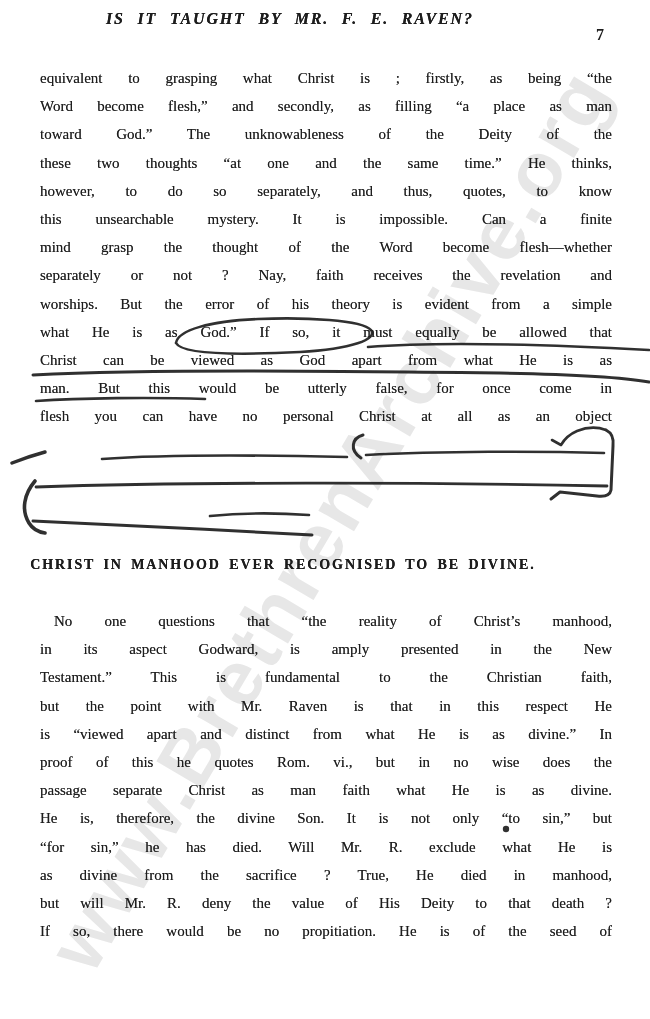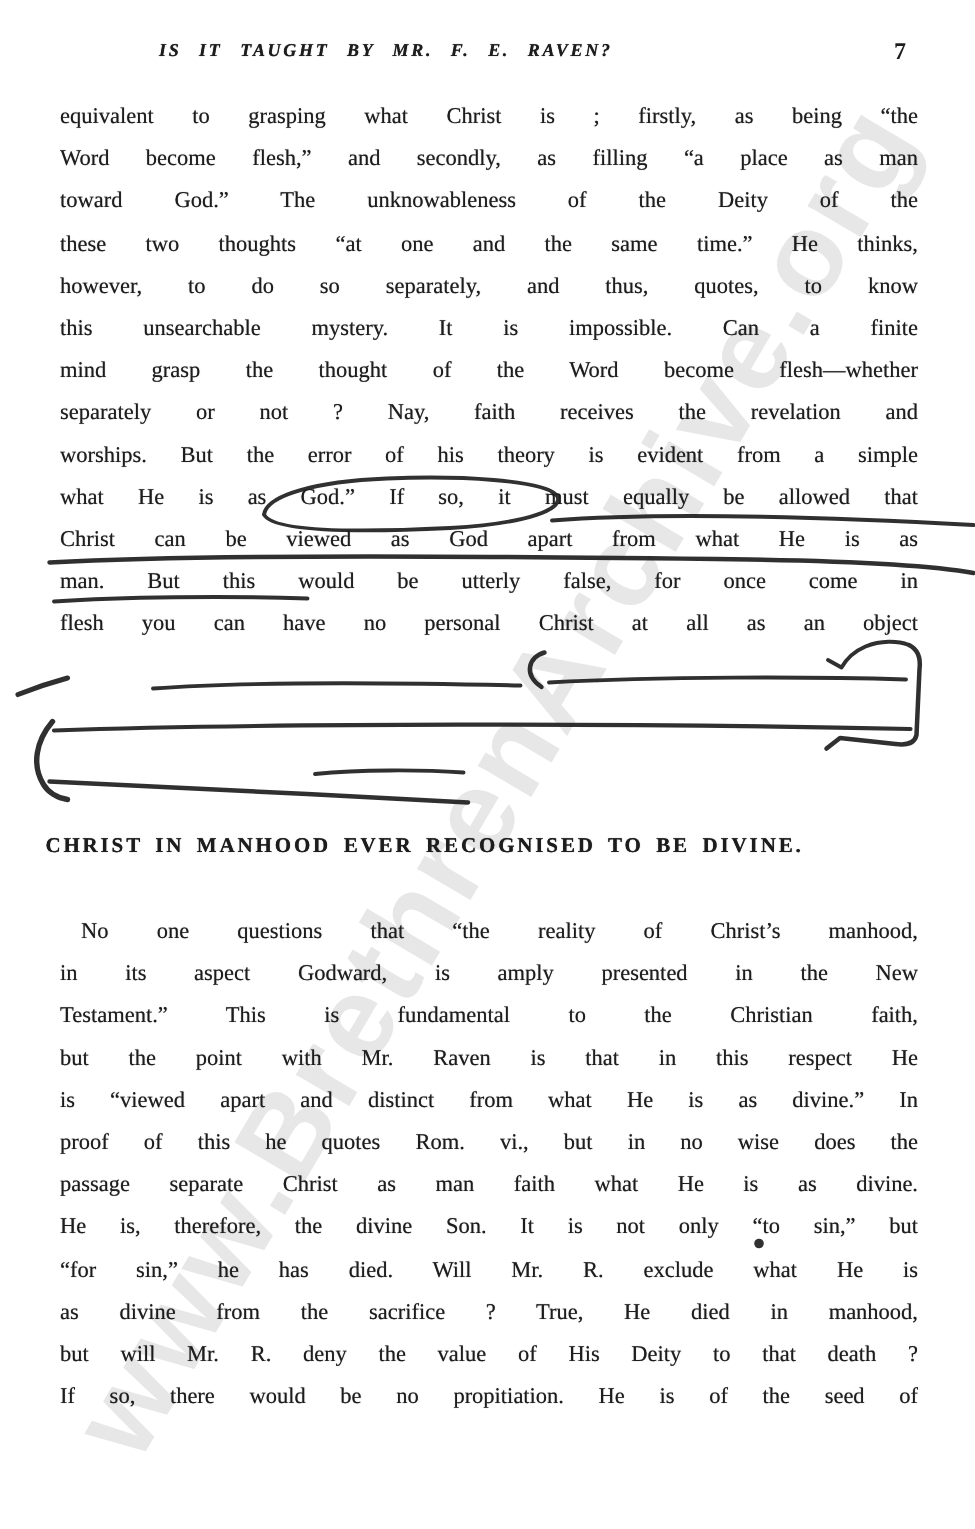--- a/index.html
+++ b/index.html
@@ -14,22 +14,22 @@
   .watermark{
     position:absolute;left:330px;top:520px;
     transform:translate(-50%,-50%) rotate(-59.5deg);
     font-family:"Liberation Sans","DejaVu Sans",sans-serif;
     font-weight:700;font-size:78px;letter-spacing:3px;
     color:#e7e7e7;white-space:nowrap;z-index:0;
     user-select:none;
   }
   .layer{position:relative;z-index:1;}
   .header-title{
-    position:absolute;left:106px;top:26px;
-    font-style:italic;font-weight:600;font-size:12px;
+    position:absolute;left:106px;top:10px;
+    font-style:italic;font-weight:600;font-size:16px;
     letter-spacing:1.8px;word-spacing:7px;
     text-shadow:0 0 .5px currentColor;
   }
   .page-number{
     position:absolute;right:46px;top:26px;
     font-weight:700;font-size:16px;
   }
   .para{
     position:absolute;left:40px;width:572px;
     font-size:15px;line-height:28.2px;

